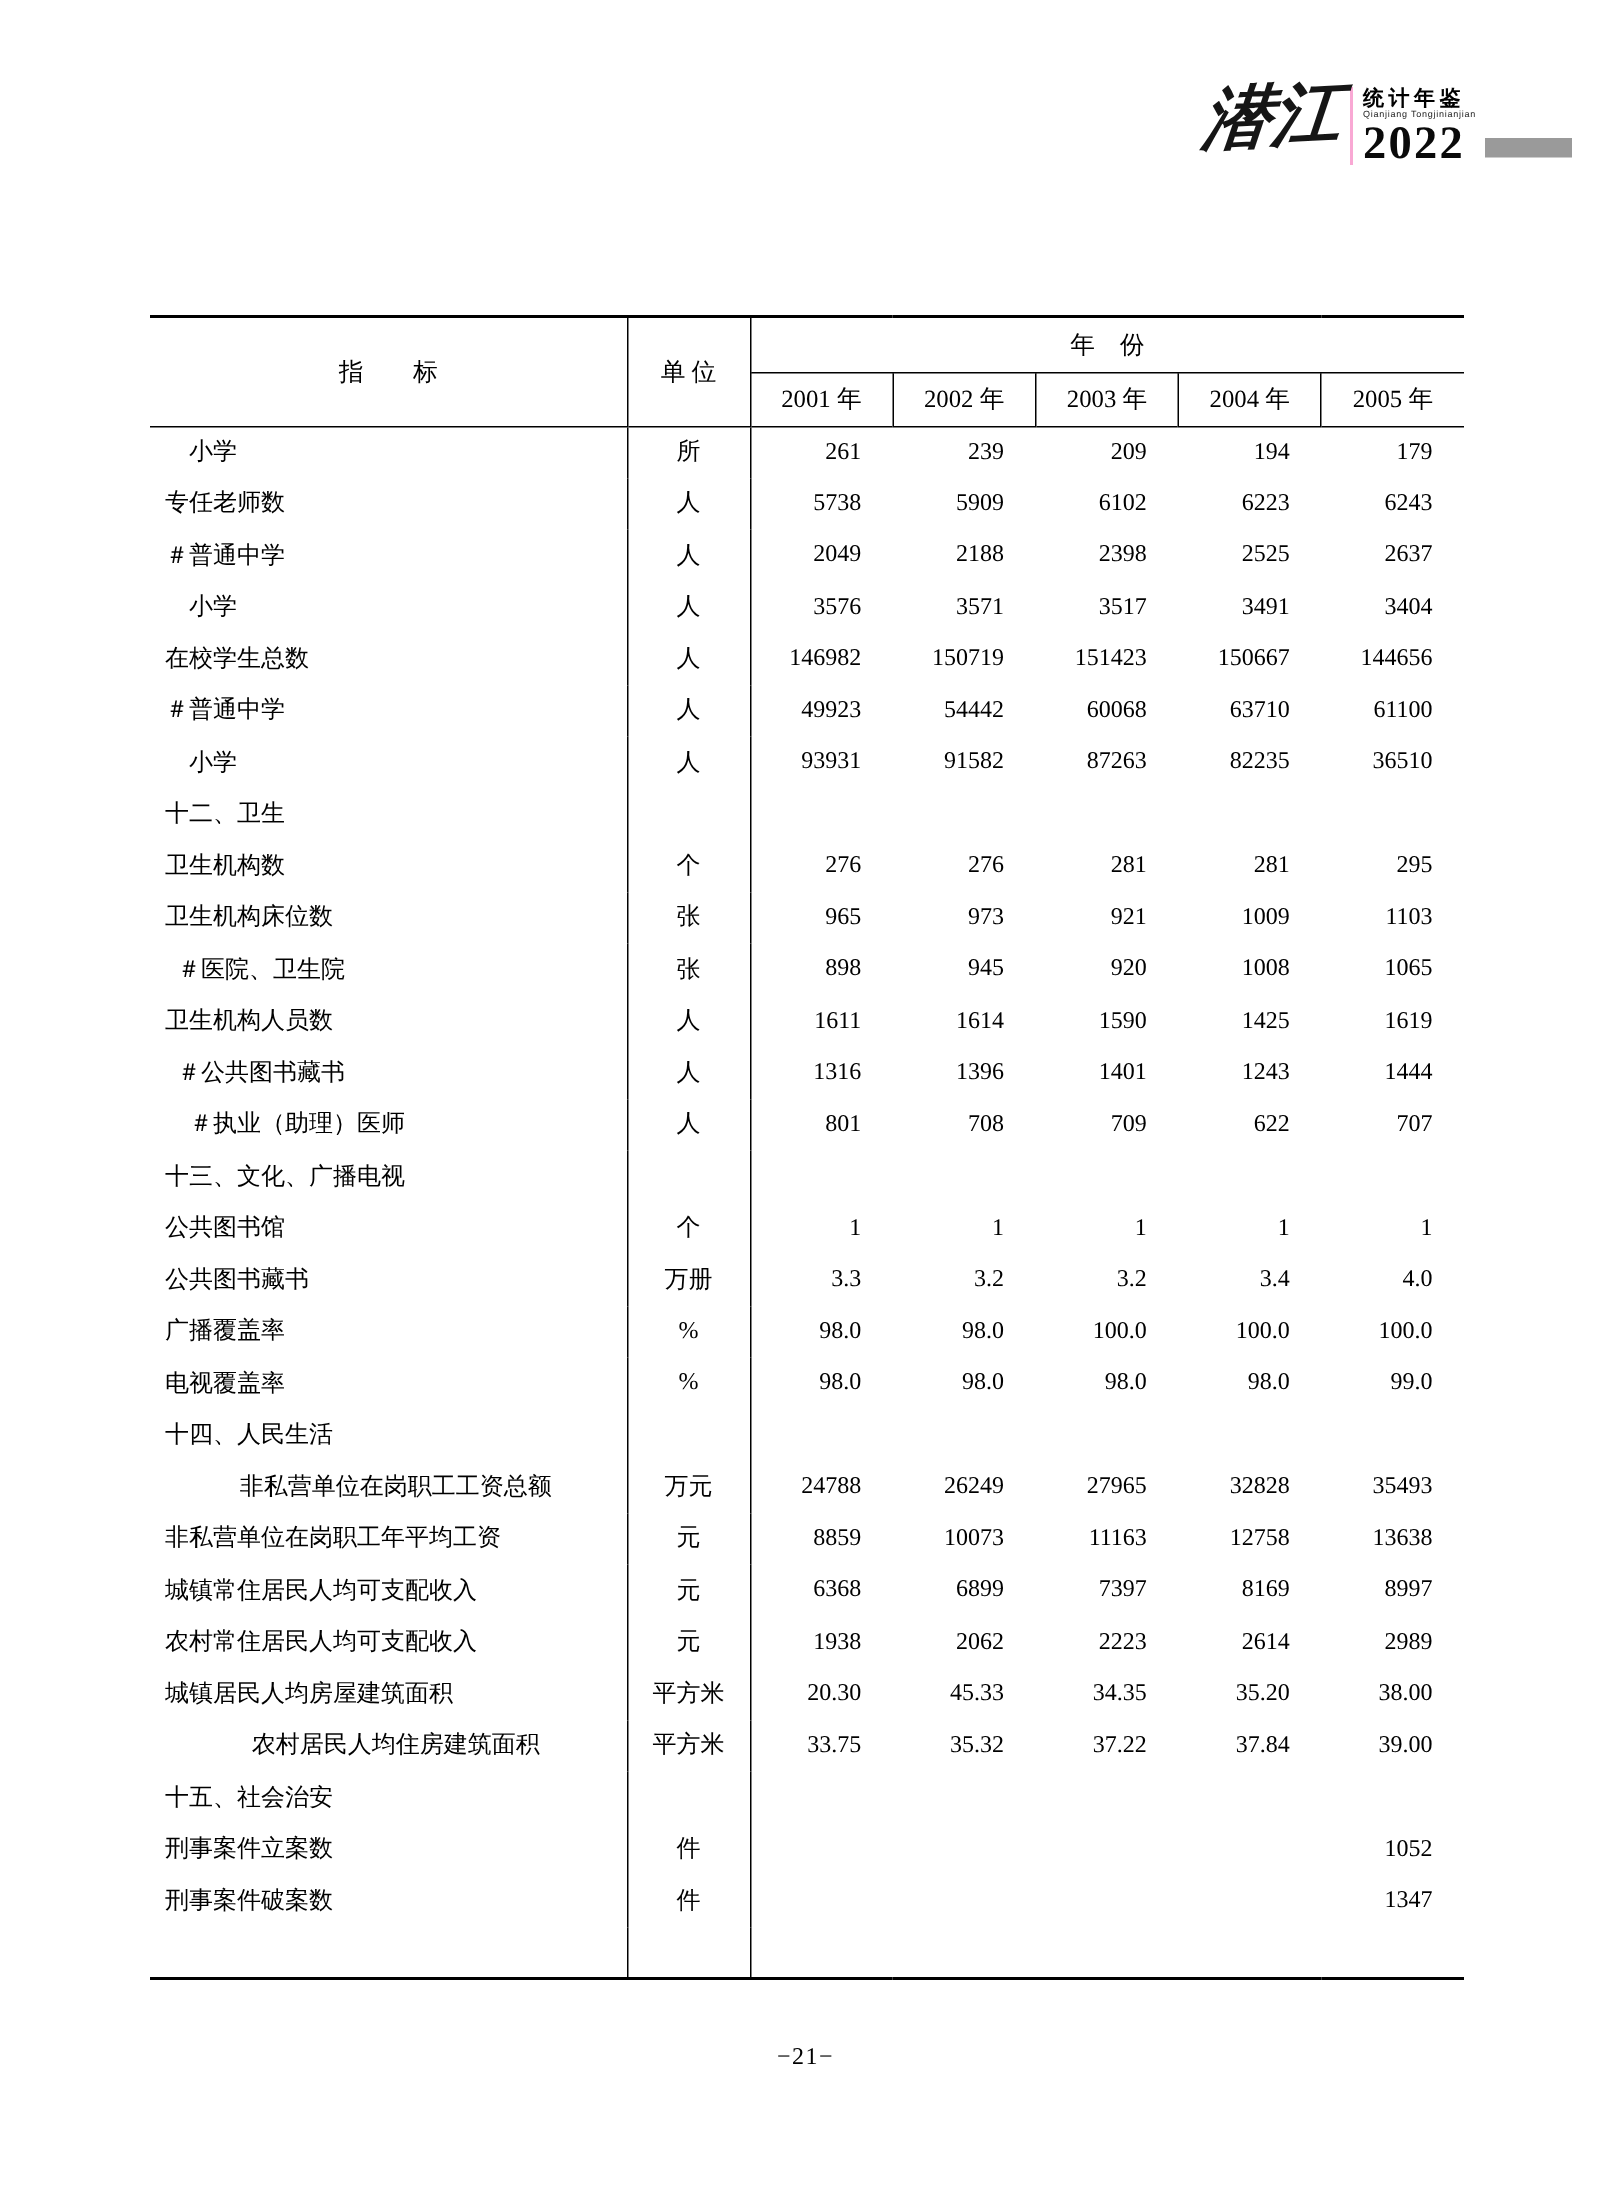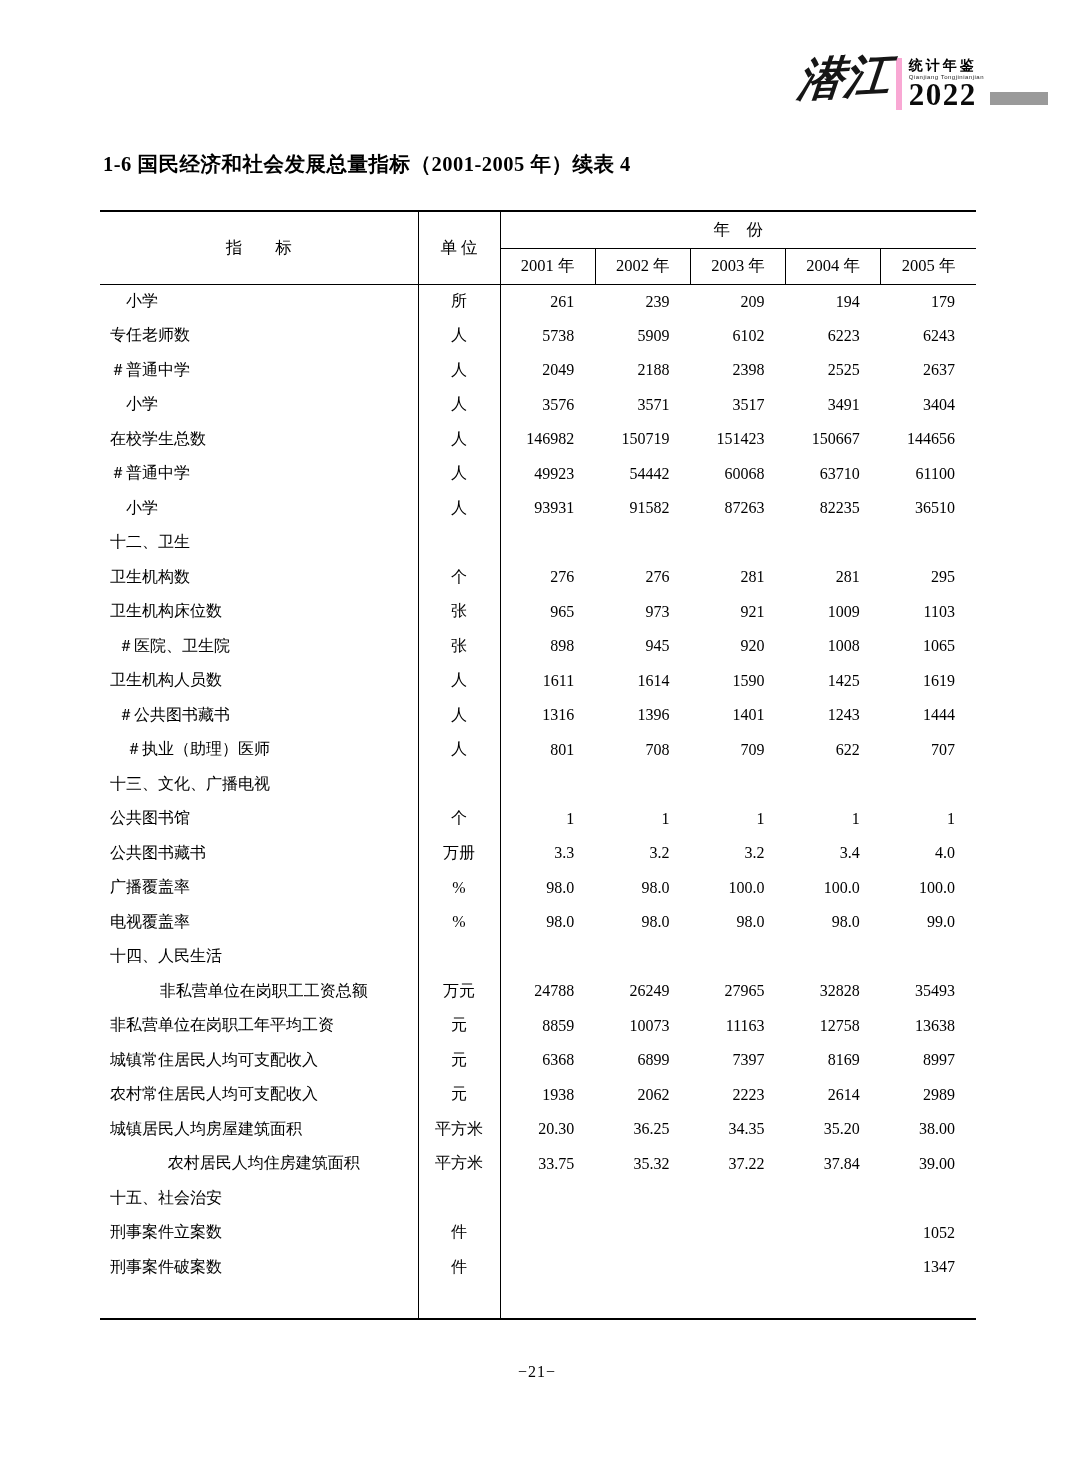--- a/index.html
+++ b/index.html
@@ -31,21 +31,21 @@
     line-height: 1.05;
     transform: skewX(-8deg) rotate(-3deg);
     color: #161616;
     margin-right: 6px;
     margin-top: 2px;
   }
   .logo-right {
     display: flex;
     flex-direction: column;
     align-items: flex-start;
-    border-left: 6px solid #f9a8d4;
+    border-left: 2px solid #f9a8d4;
     padding-left: 7px;
     margin-top: 6px;
   }
   .logo-yb {
     font-family: "Liberation Sans", "DejaVu Sans", sans-serif;
     font-weight: bold;
     font-size: 14px;
     letter-spacing: 3px;
     line-height: 1.1;
   }
@@ -145,21 +145,20 @@
   <div class="logo">
     <div class="logo-script">潜江</div>
     <div class="logo-right">
       <div class="logo-yb">统计年鉴</div>
       <div class="logo-roman">Qianjiang Tongjinianjian</div>
       <div class="logo-year">2022</div>
     </div>
     <div class="logo-bar" style="background: rgb(154, 154, 154);"></div>
   </div>
 
-  <h1 class="title">1-6 国民经济和社会发展总量指标（2001-2005 年）续表 4</h1>
 
   <table class="stat">
     <colgroup>
       <col style="width:318px">
       <col style="width:82px">
       <col style="width:95.2px">
       <col style="width:95.2px">
       <col style="width:95.2px">
       <col style="width:95.2px">
       <col style="width:95.2px">
@@ -392,21 +391,21 @@
           <td class="c-val">1938</td>
           <td class="c-val">2062</td>
           <td class="c-val">2223</td>
           <td class="c-val">2614</td>
           <td class="c-val">2989</td>
         </tr>
         <tr>
           <td class="c-label" style="padding-left: 10px;">城镇居民人均房屋建筑面积</td>
           <td class="c-unit">平方米</td>
           <td class="c-val">20.30</td>
-          <td class="c-val">36.25</td>
+          <td class="c-val">45.33</td>
           <td class="c-val">34.35</td>
           <td class="c-val">35.20</td>
           <td class="c-val">38.00</td>
         </tr>
         <tr>
           <td class="c-label" style="padding-left: 10px; text-align: center;">农村居民人均住房建筑面积</td>
           <td class="c-unit">平方米</td>
           <td class="c-val">33.75</td>
           <td class="c-val">35.32</td>
           <td class="c-val">37.22</td>

